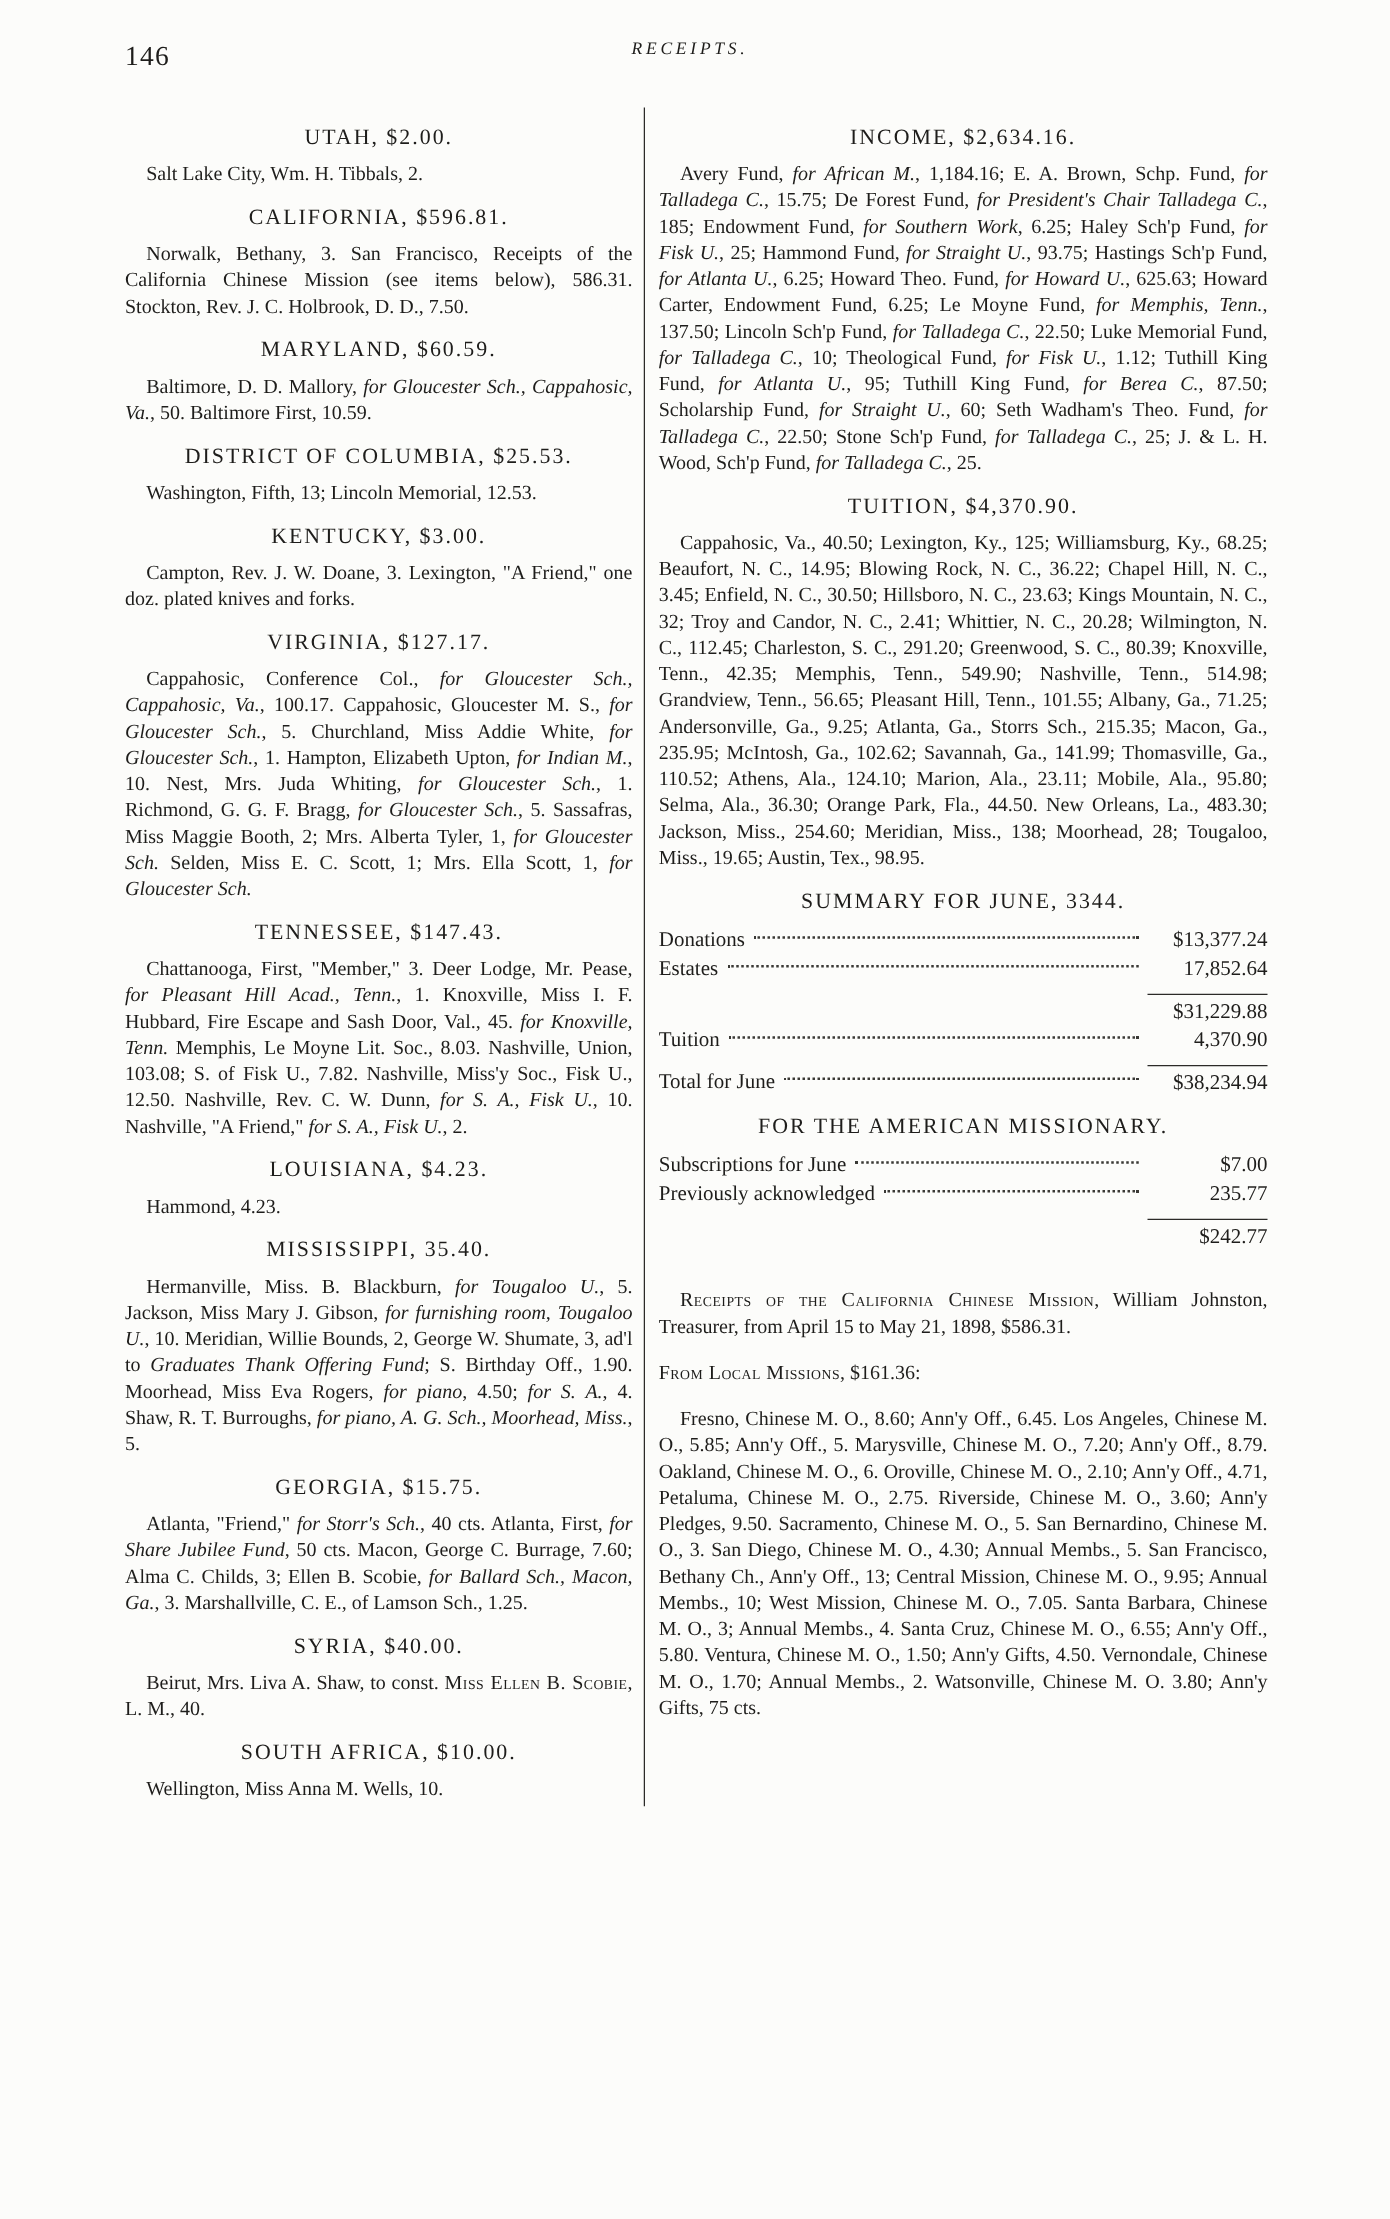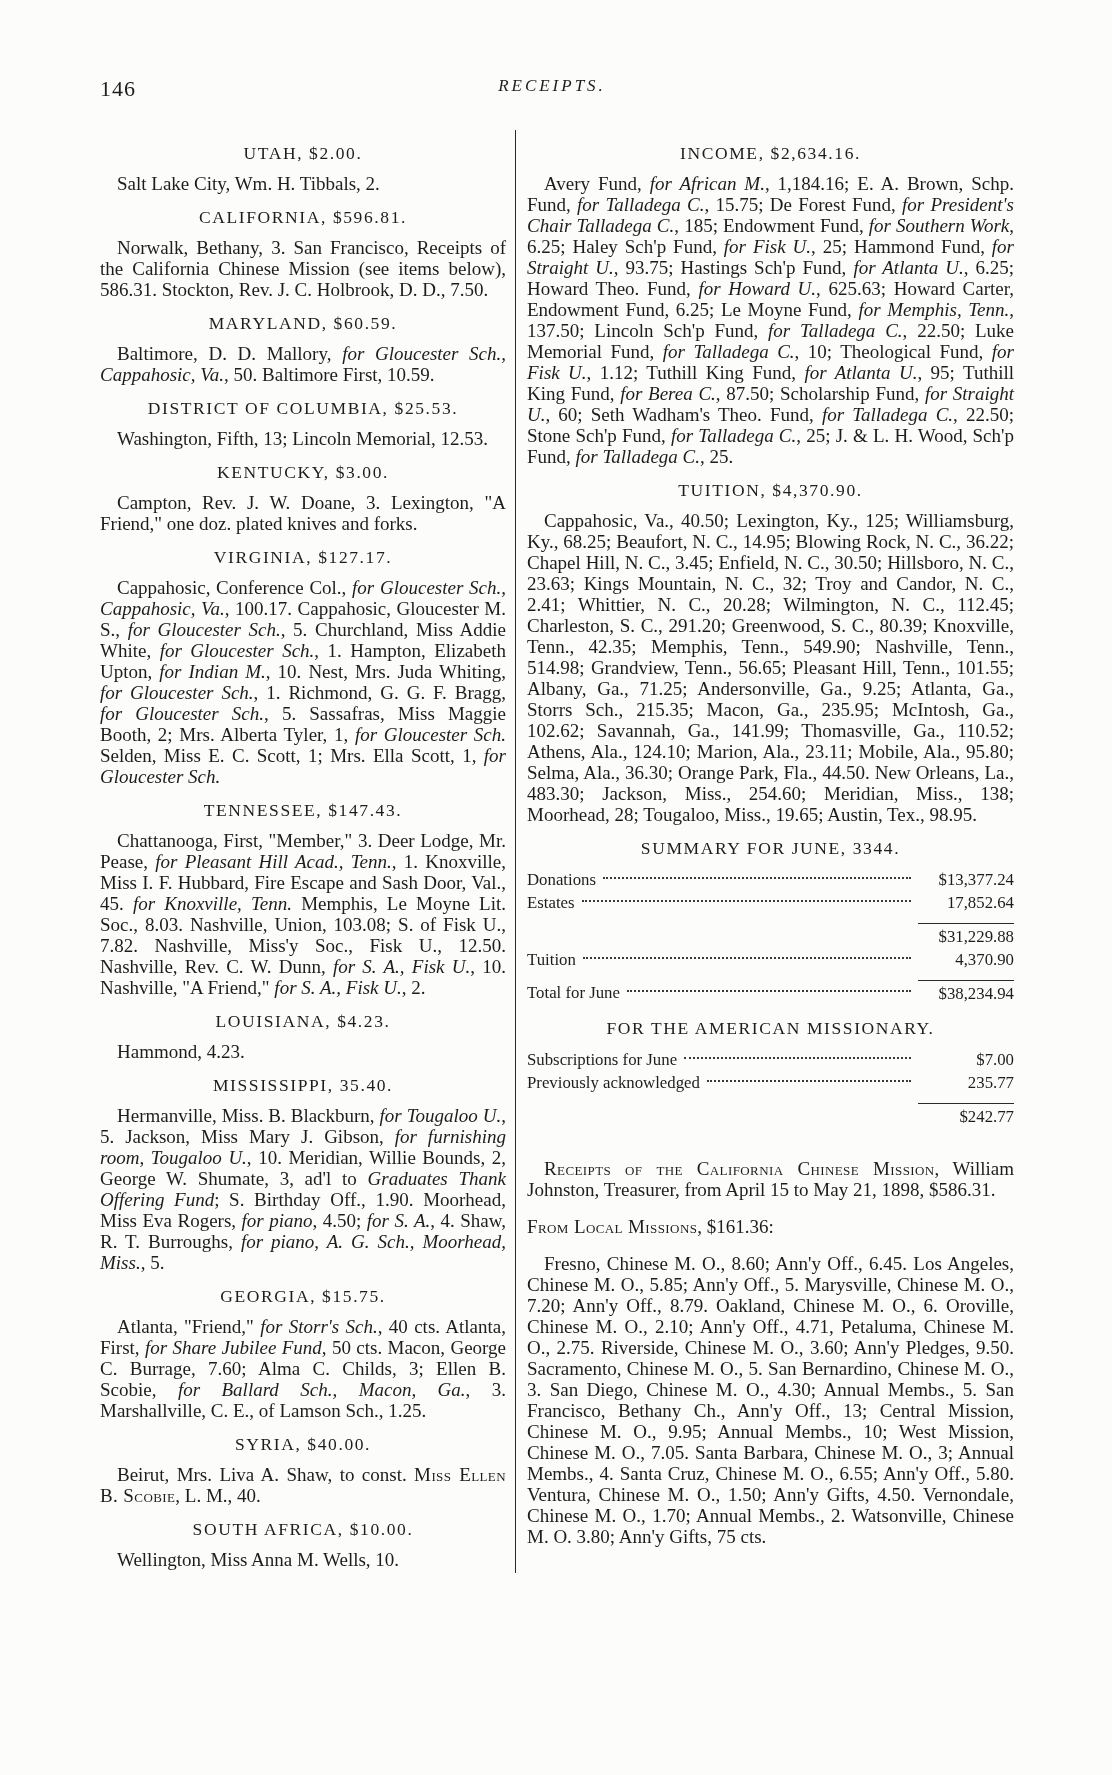--- a/index.html
+++ b/index.html
@@ -3,42 +3,42 @@
 <meta charset="utf-8">
 <style>
   html, body { margin: 0; padding: 0; }
   body {
     width: 1112px; height: 1775px;
     background: #fcfcfa;
     color: #1e1d1b;
     font-family: "Liberation Serif", "DejaVu Serif", serif;
     overflow: hidden;
   }
-  .page { padding: 76px 98px 40px 100px; position: relative; }
+  .page { padding: 32px 98px 40px 100px; position: relative; }
   .page-header {
     display: flex; align-items: baseline; position: relative;
     height: 40px; margin-bottom: 14px;
   }
   .page-number { font-size: 22px; letter-spacing: 1px; }
   .running-title {
     position: absolute; left: 0; right: 10px; text-align: center;
-    font-style: italic; font-size: 17px; letter-spacing: 3px;
+    font-style: italic; font-size: 14px; letter-spacing: 3px;
   }
   .content { display: flex; align-items: stretch; }
   .col-left { width: 406px; flex: 0 0 406px; }
   .col-right {
     flex: 1; margin-left: 9px; padding-left: 11px;
     border-left: 1.6px solid #2b2a28;
   }
   .sec-heading {
     text-align: center; font-size: 17.5px; letter-spacing: 1.6px;
     margin: 13px 0 9px 0; white-space: nowrap;
   }
   .para {
-    font-size: 19px; line-height: 21px; text-align: justify;
+    font-size: 16px; line-height: 21px; text-align: justify;
     text-indent: 17px; margin: 0 0 3px 0;
   }
   .para.noindent { text-indent: 0; }
   .para i { font-style: italic; }
   .para .sc { font-variant: small-caps; letter-spacing: 0.4px; }
   .ledger { margin: 4px 0 2px 0; }
   .ledger-row { display: flex; align-items: center; font-size: 16.8px; line-height: 23px; }
   .ledger-row.gap { margin-top: 9px; }
   .ledger-label { white-space: nowrap; }
   .leader { flex: 1 1 auto; border-bottom: 2.2px dotted #3a3935; margin: 0 7px 4px 7px; min-width: 10px; }

